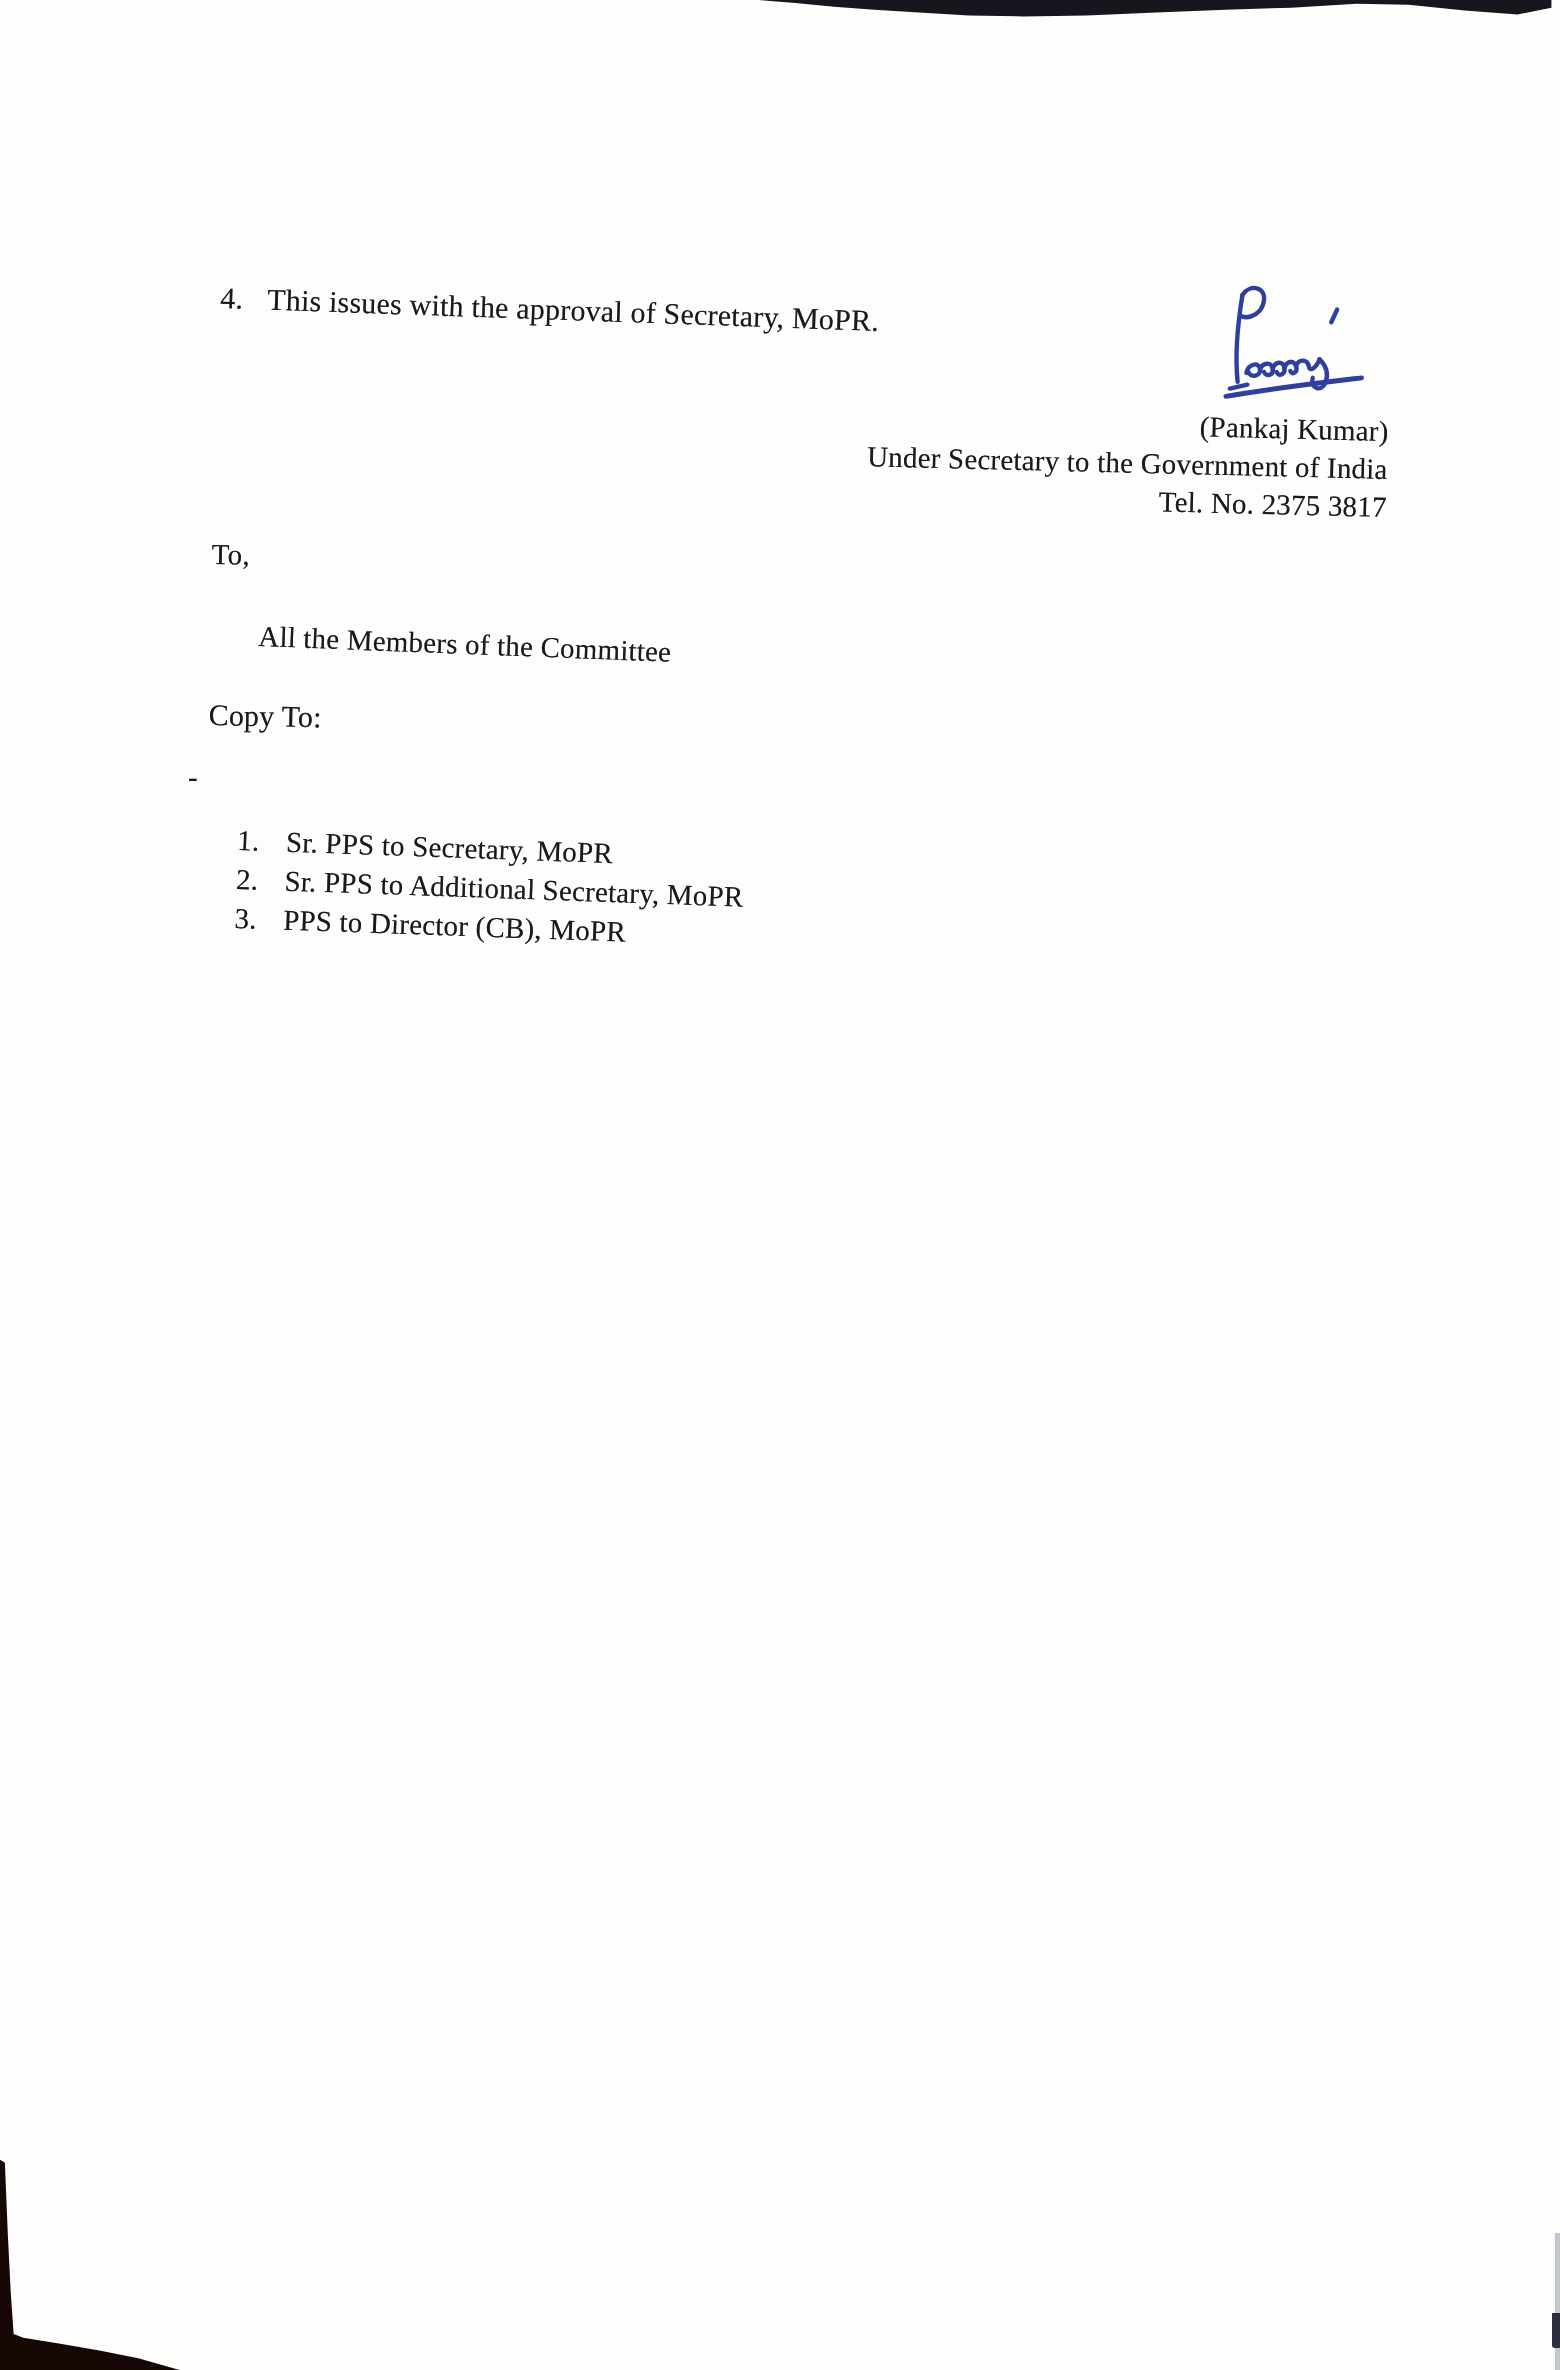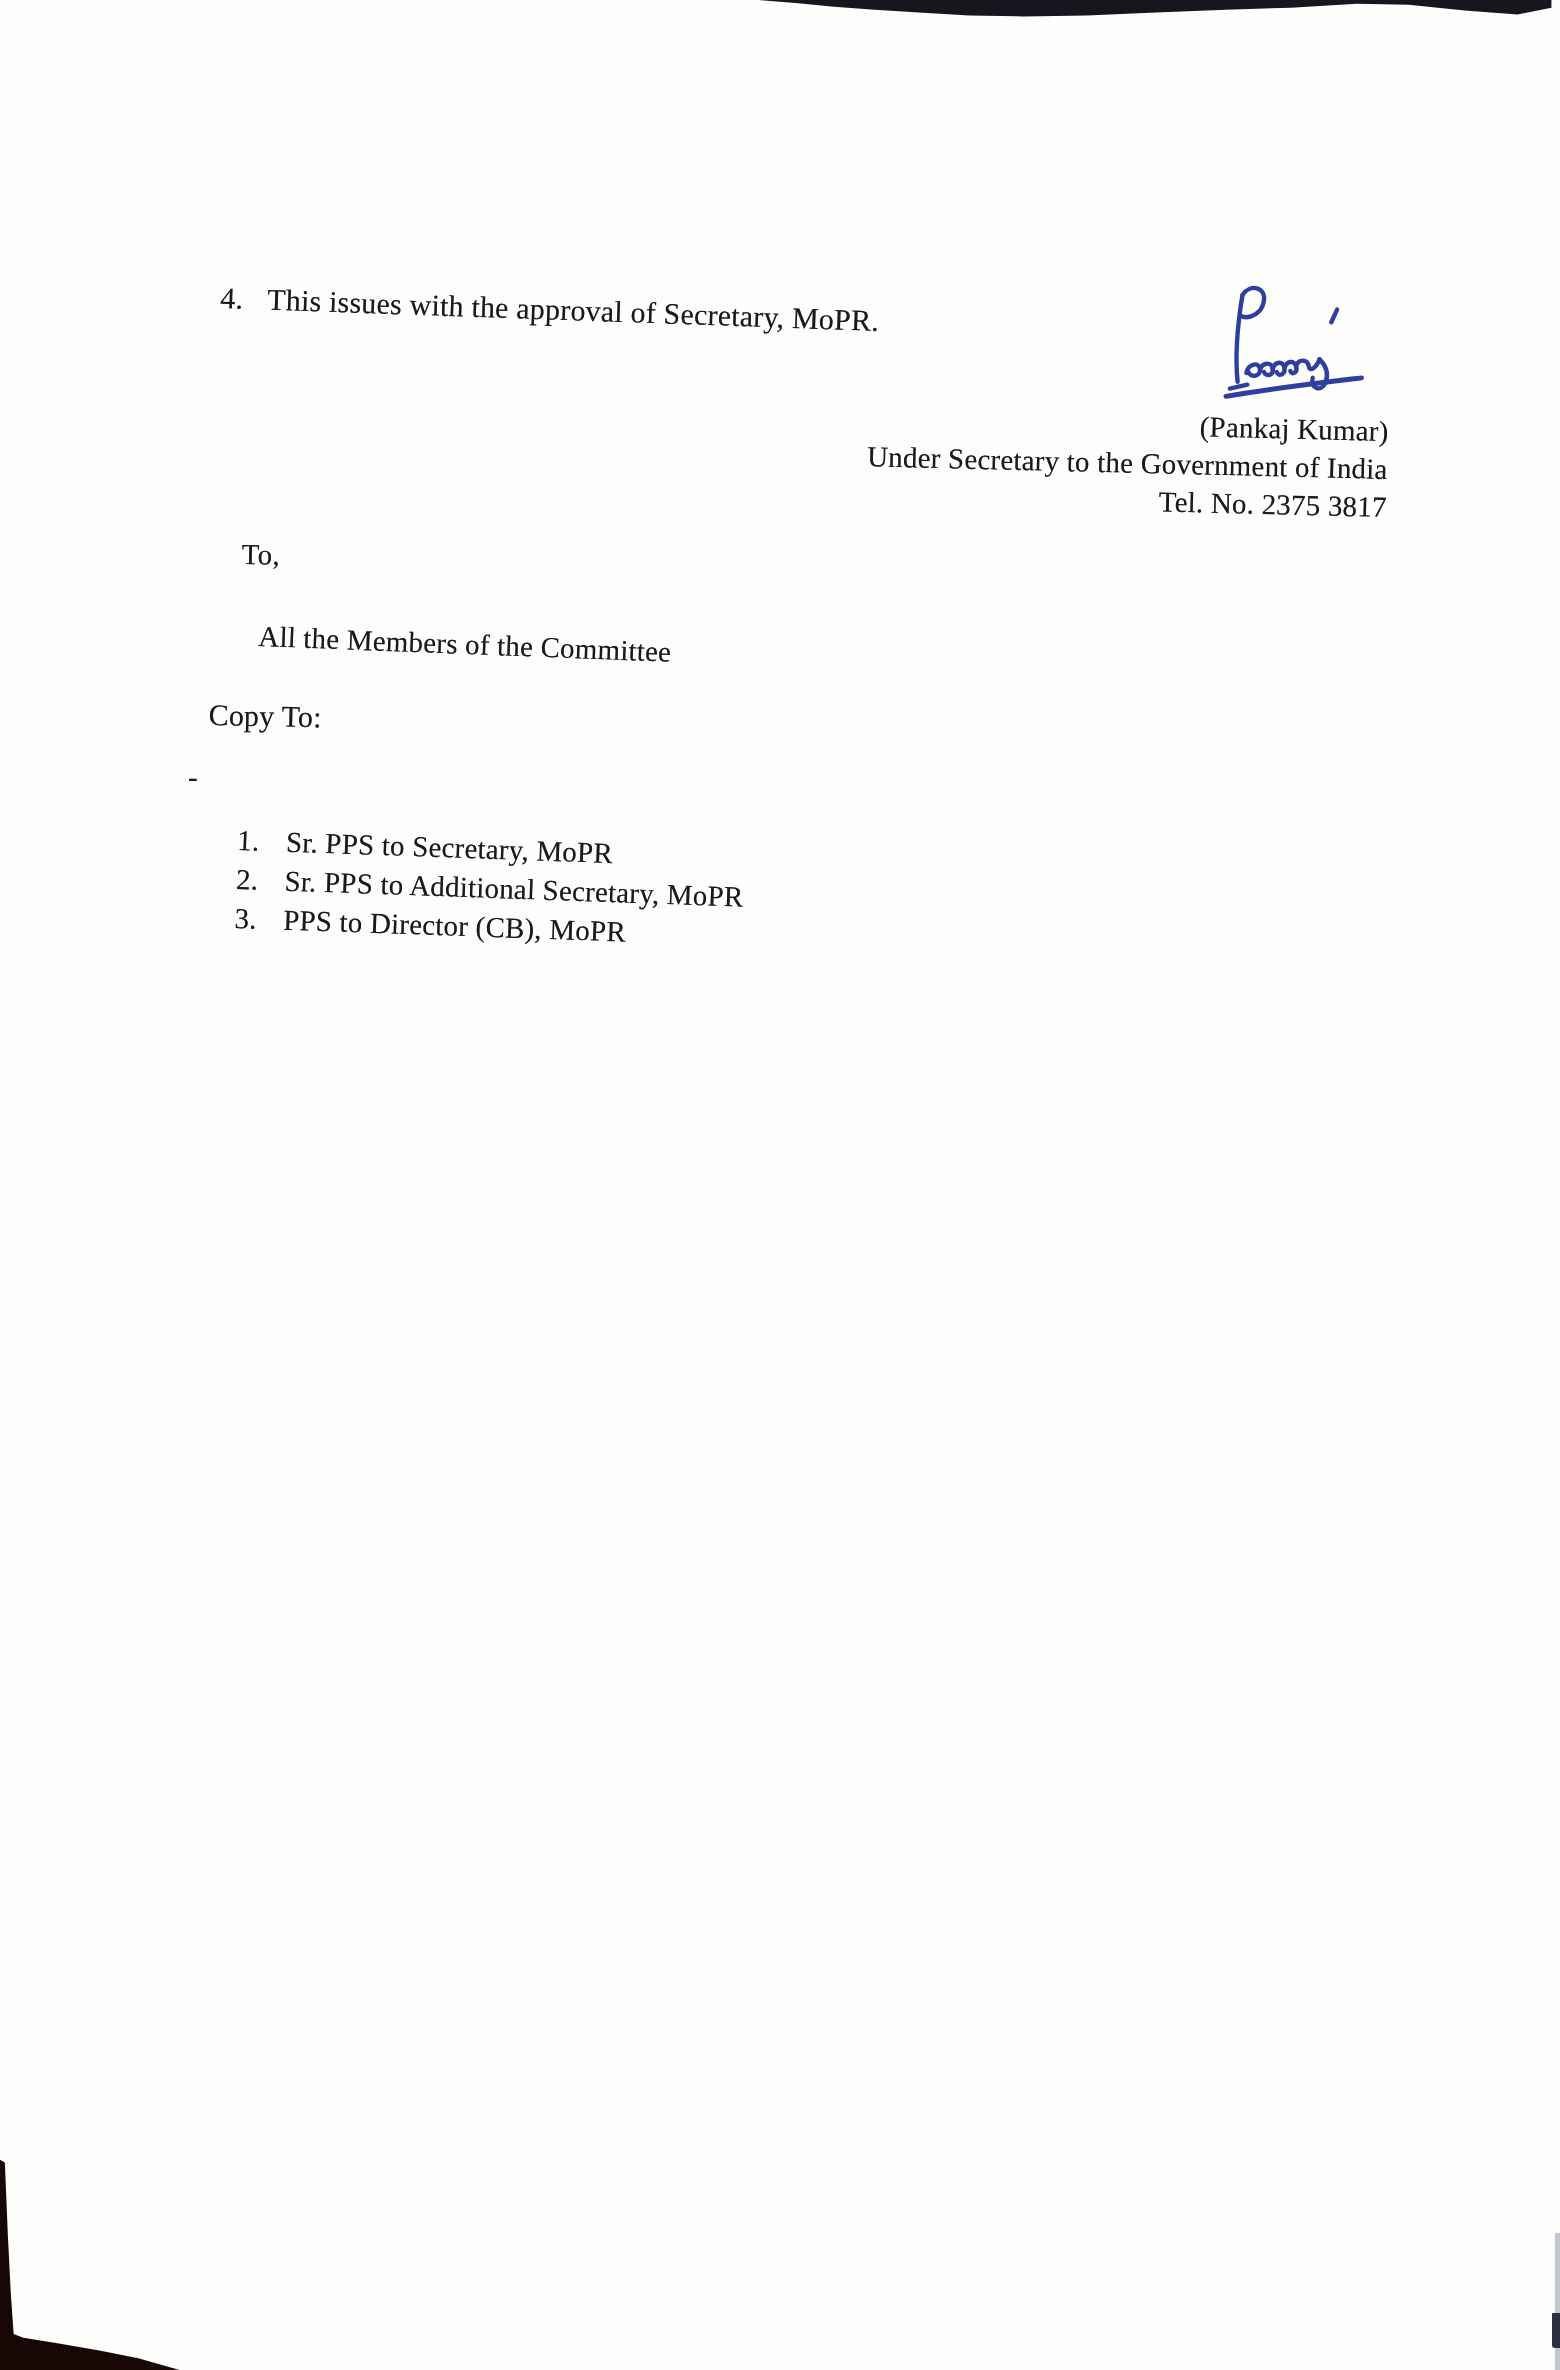--- a/index.html
+++ b/index.html
@@ -29,21 +29,21 @@
   .para4 { left: 221px; top: 281px; transform: rotate(2deg); transform-origin: left top; font-size: 30px; }
   .para4 .num { width: 47px; }
   .sig-image { left: 1182px; top: 283px; }
   .sig-block {
     left: 770px; top: 412px; width: 619px;
     text-align: right;
     transform: rotate(1.4deg); transform-origin: right top;
     line-height: 38px;
   }
   .sig-block div { white-space: nowrap; }
-  .to-line   { left: 242px; top: 538px; transform: rotate(1deg);   transform-origin: left top; }
+  .to-line   { left: 212px; top: 538px; transform: rotate(1deg);   transform-origin: left top; }
   .members   { left: 259px; top: 620px; transform: rotate(2.2deg); transform-origin: left top; }
   .copy-to   { left: 209px; top: 698px; transform: rotate(1.2deg); transform-origin: left top; font-size: 30px; }
   .stray-dash{ left: 188px; top: 761px; font-size: 29px; }
   .copy-list {
     left: 238px; top: 824px;
     transform: rotate(2deg); transform-origin: left top;
   }
   .copy-list .row { height: 39px; }
   .copy-list .num { width: 33px; margin-right: 15.6px; }
   .edge-sliver {

